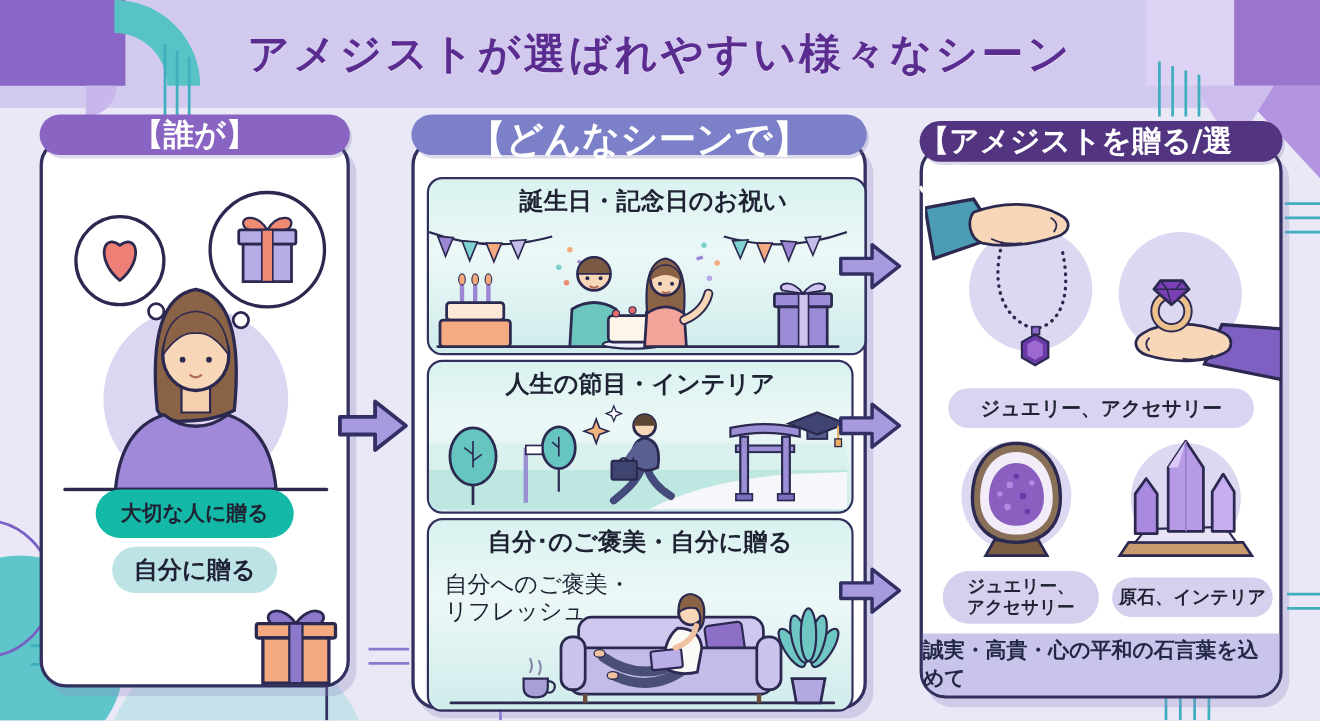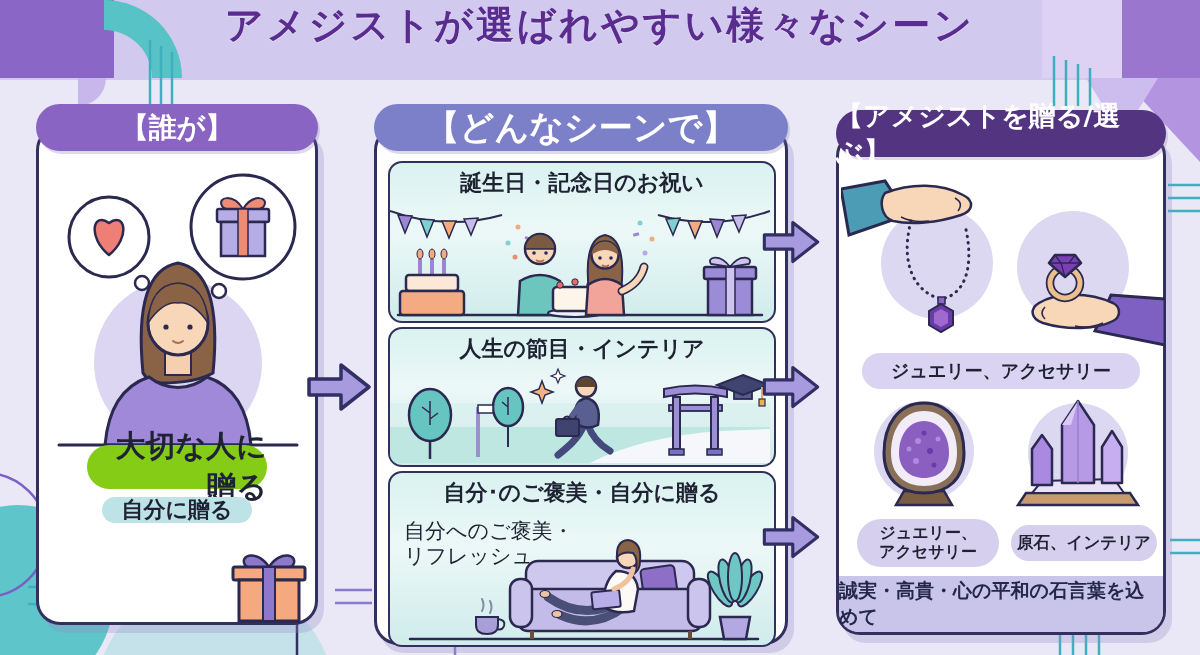--- a/index.html
+++ b/index.html
@@ -4,34 +4,34 @@
 <style>
   html,body{margin:0;padding:0;}
   body{
     width:1200px;height:655px;position:relative;overflow:hidden;
     background:#eae8f6;
     font-family:"DejaVu Sans",sans-serif;
     color:#1e2233;
   }
   
   .banner{
-    position:absolute;left:0;top:0;width:1200px;height:80px;
-    background:#d2caee;display:flex;align-items:flex-start;justify-content:center;
+    position:absolute;left:0;top:0;width:1200px;height:98px;
+    background:#d2caee;display:flex;align-items:center;justify-content:center;
     z-index:1;
   }
   .banner h1{
     margin:0;font-size:38px;font-weight:800;letter-spacing:3px;color:#5a2c90;
     text-shadow:0 1px 0 rgba(255,255,255,.4);
   }
   .decor{position:absolute;left:0;top:0;z-index:2;pointer-events:none;}
   
   .panel{position:absolute;z-index:3;}
   .panel-header{
-    position:absolute;left:0;right:0;top:0;height:47px;border-radius:24px;
-    display:flex;align-items:center;justify-content:center;
+    position:absolute;left:0;right:0;top:0;height:37px;border-radius:24px;
+    display:flex;justify-content:center;
     color:#fff;font-weight:bold;z-index:3;
     box-shadow:2px 3px 0 rgba(120,110,170,.25);
   }
   .panel-body{
     position:absolute;left:0;right:0;top:22px;bottom:0;background:#fff;
     border:3px solid #32305e;border-radius:24px;
     box-shadow:6px 8px 0 rgba(148,138,200,.30);
   }
   #panel-who{left:36px;top:104px;width:282px;height:521px;}
   #panel-who .panel-header{background:#8a64c2;font-size:28px;}
@@ -39,31 +39,31 @@
   #panel-scenes .panel-header{background:#7c80c8;font-size:34px;}
   #panel-gift{left:836px;top:110px;width:330px;height:525px;}
   #panel-gift .panel-header{background:#523480;font-size:27px;}
   
   .pill{
     position:absolute;display:flex;align-items:center;justify-content:center;
     border-radius:24px;font-weight:bold;color:#1e2233;text-align:right;
   }
   .pre-line{white-space:pre-line;line-height:1.18;}
   
-  #pill-loved{left:48px;top:316px;width:180px;height:44px;background:#84cc16;font-size:30px;}
-  #pill-self{left:63px;top:368px;width:150px;height:26px;background:#bee3e6;font-size:22px;}
+  #pill-loved{left:48px;top:316px;width:180px;height:44px;background:#14b8a6;font-size:19px;}
+  #pill-self{left:63px;top:368px;width:150px;height:42px;background:#bee3e6;font-size:22px;}
   #who-illu{position:absolute;left:8px;top:22px;}
   #who-gift{position:absolute;left:188px;top:418px;}
   
   .scene-card{
     position:absolute;left:11px;width:384px;
     border:2.5px solid #32305e;border-radius:14px;overflow:hidden;
     background:linear-gradient(180deg,#d9f2f0 0%,#ecf8f7 42%,#cfeceb 100%);
   }
-  #scene-1{top:32px;height:158px;}
+  #scene-1{top:32px;height:158px;padding-left:12px;}
   #scene-2{top:198px;height:136px;}
   #scene-3{top:342px;height:172px;}
   .scene-title{
     display:block;text-align:center;font-weight:bold;font-size:22px;
     margin-top:5px;color:#1e2233;
   }
   .scene-svg{position:absolute;left:0;bottom:2px;}
   .scene-caption{
     position:absolute;left:14px;top:46px;font-size:21px;font-weight:normal;
     color:#1e2233;z-index:2;

